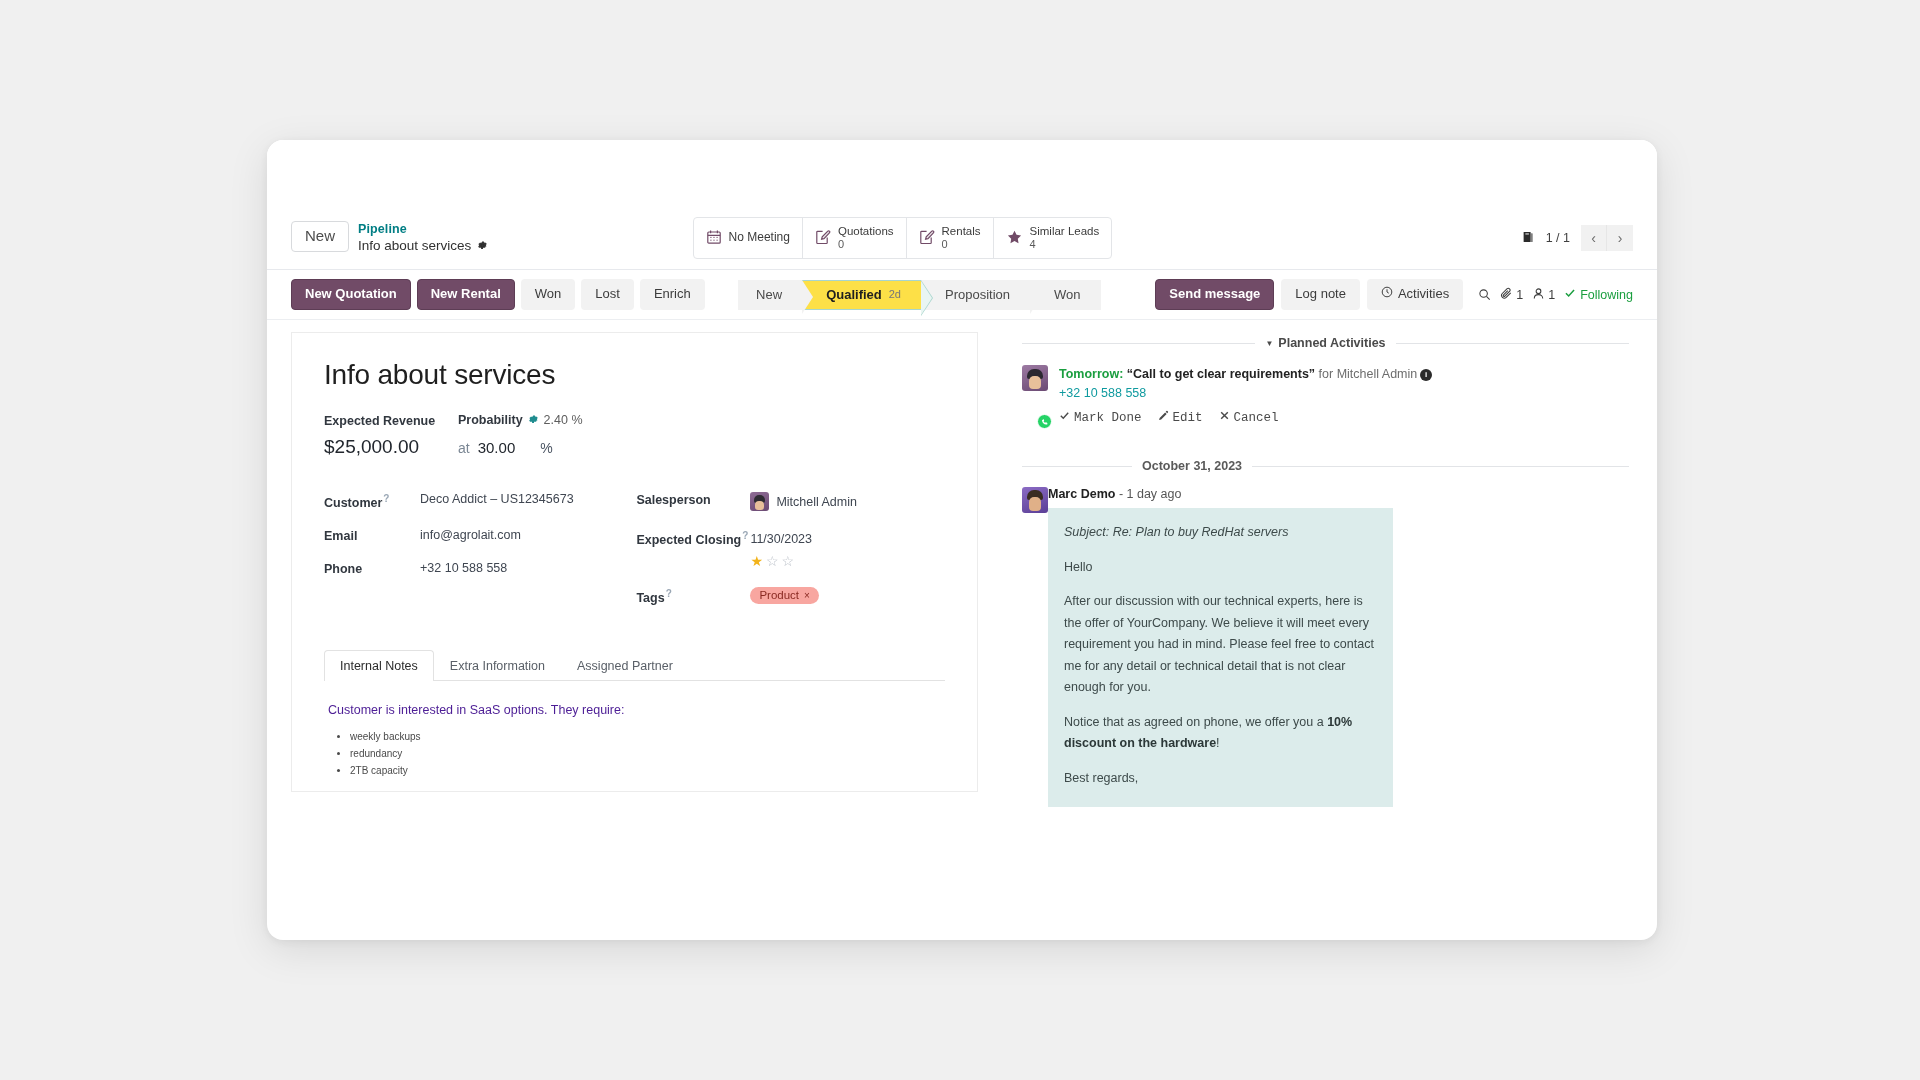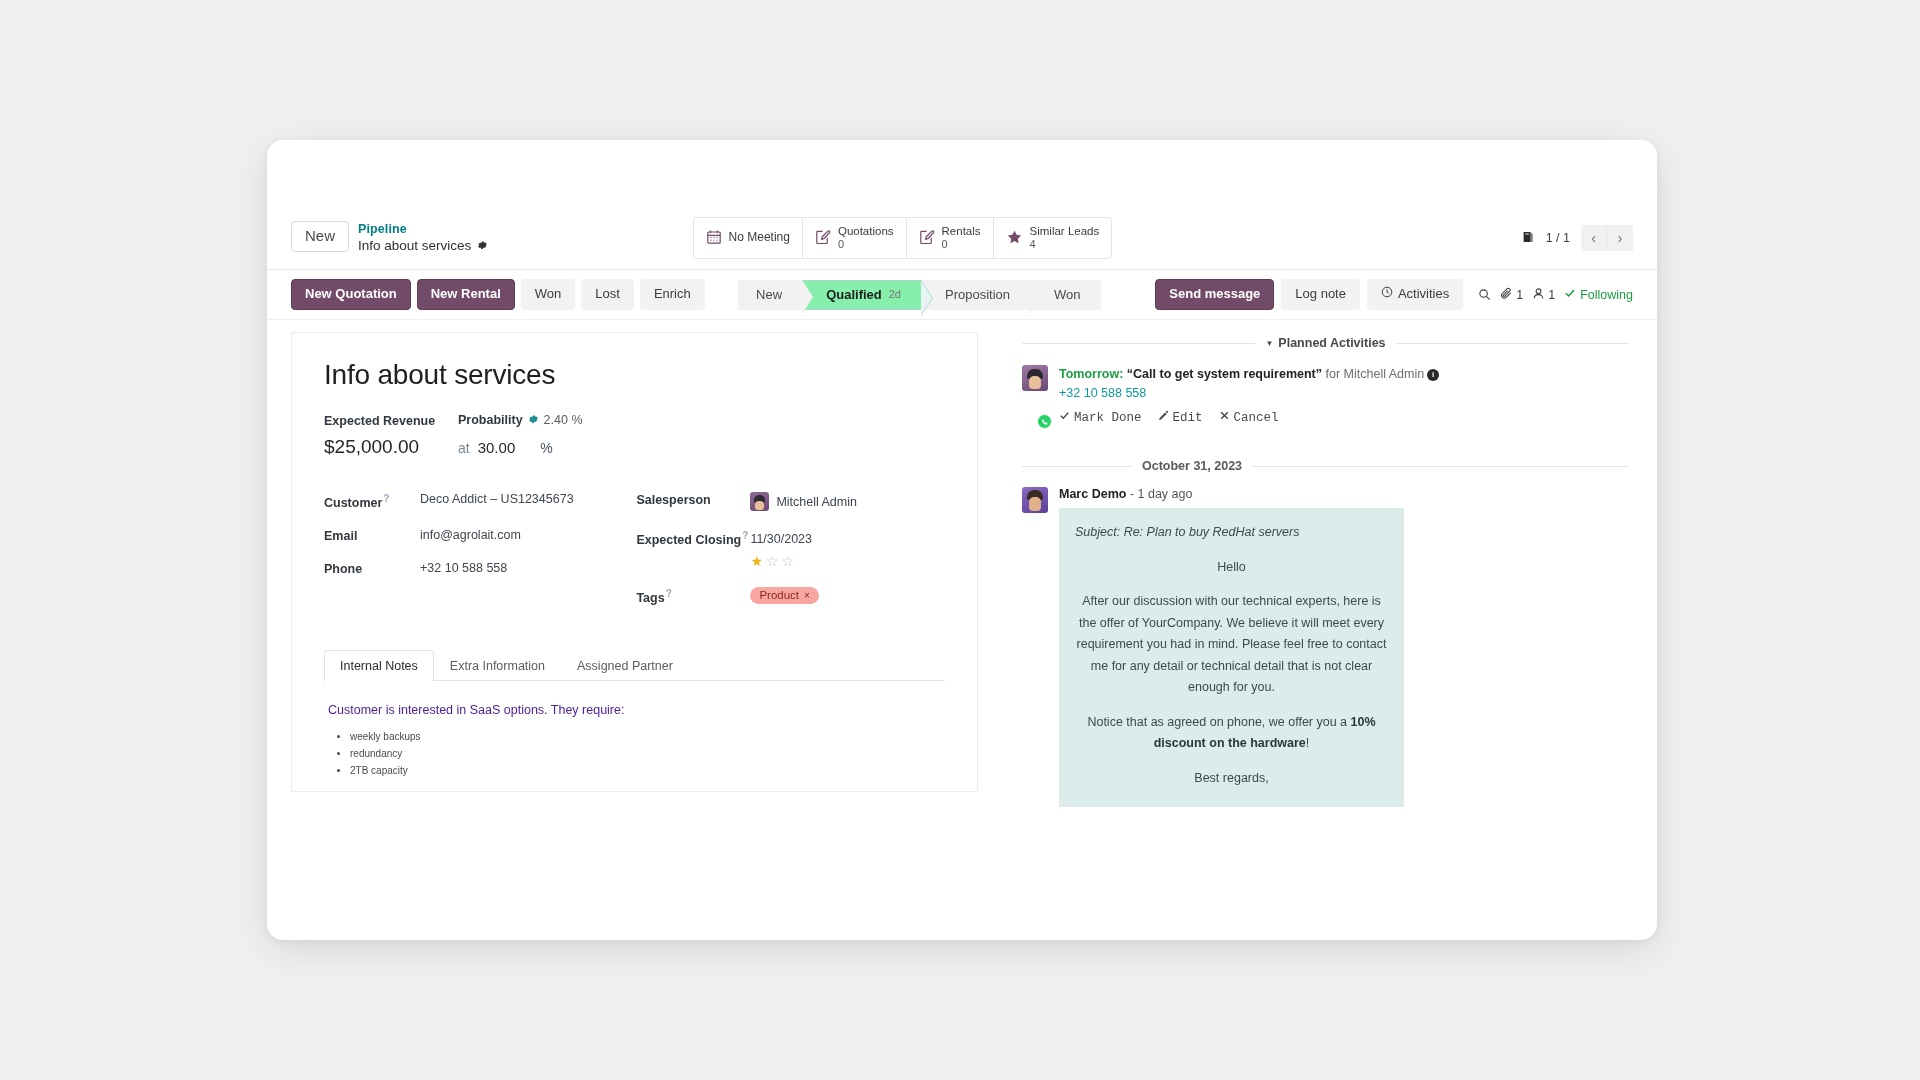--- a/index.html
+++ b/index.html
@@ -138,21 +138,21 @@
   .stage:first-child { padding-left: 18px; }
   .stage::after {
     content: ""; position: absolute; right: -11px; top: 0;
     width: 0; height: 0; z-index: 2;
     border-top: 17px solid transparent;
     border-bottom: 17px solid transparent;
     border-left: 11px solid #f2f2f2;
   }
   .stage:last-child::after { display: none; }
   .stage.active {
-    background: #86efac;
+    background: #fde047;
     color: #1f1f1f; font-weight: 700;
     border-top: 1px solid #a8d5cd; border-bottom: 1px solid #a8d5cd;
     padding-top: 6px; padding-bottom: 7px;
   }
   .stage.active::after { border-left-color: #e9f5f2; }
   .stage.active::before {
     content:""; position:absolute; right:-12px; top:-1px;
     width:0; height:0; z-index:1;
     border-top: 18px solid transparent;
     border-bottom: 18px solid transparent;
@@ -283,21 +283,21 @@
   .info-ic {
     display:inline-flex; align-items:center; justify-content:center;
     width: 12px; height: 12px; border-radius: 50%;
     background: #2b2b2b; color:#fff; font-size:8px; font-weight:700;
     vertical-align: middle; margin-left: 3px; cursor: pointer;
   }
   .act-phone { color: #0f9a9f; font-size: 12.5px; margin-top: 3px; cursor: pointer; }
   .act-actions { display: flex; gap: 16px; margin-top: 10px; font-family: Liberation Mono, monospace; }
   .act-act { font-size: 12.5px; color: #4a4a4a; display: flex; align-items: center; gap: 4px; cursor: pointer; }
 
-  .msg { display: flex; gap: 11px; margin-top: 14px; }
+  .msg { display: flex; margin-top: 14px; }
   .av-sq {
     width: 26px; height: 26px; border-radius: 3px; position: relative; overflow: hidden;
     background: linear-gradient(160deg,#8b6bc4 0%,#5b3f96 100%); flex: none;
   }
   .av-sq::before {
     content:""; position:absolute; left:5px; top:3px; width:16px; height:10px;
     background:#3a2c22; border-radius: 7px 7px 2px 2px;
   }
   .av-sq::after {
     content:""; position:absolute; left:7px; top:10px; width:12px; height:14px;
@@ -308,21 +308,21 @@
   .msg-box {
     background: #dceceb;
     padding: 14px 16px 18px;
     margin-top: 7px;
     font-size: 12.5px;
     color: #3d4a4a;
     line-height: 1.72;
     width: 345px;
   }
   .msg-subject { font-style: italic; }
-  .msg-p { margin-top: 13px; text-align: center; }
+  .msg-p { margin-top: 13px; }
   .msg-box b { font-weight: 700; color: #2c3838; }
 </style>
 </head>
 <body>
 
 <div id="page">
   <div class="window">
 
     <div class="cp">
       <div class="cp-inner">
@@ -598,21 +598,21 @@
             <div class="av-lg"></div>
             <div class="av-badge">
               <svg width="8" height="8" viewBox="0 0 16 16" fill="#fff">
                   <path d="M4.2 2.1c.5 0 1 .3 1.2.8l.8 1.8c.2.4.1.9-.3 1.2l-.8.6c.7 1.4 1.8 2.5 3.2 3.2l.6-.8c.3-.4.8-.5 1.2-.3l1.8.8c.5.2.8.7.8 1.2v1.3c0 .7-.6 1.3-1.3 1.2C6.1 13.6 2.4 9.9 2 4.6c-.1-.7.5-1.3 1.2-1.3h1z"></path>
                 </svg>
             </div>
           </div>
           <div class="act-body">
             <div class="act-line">
               <span class="act-when">Tomorrow:</span>
-              <span class="act-sum">“Call to get system requirement”</span>
+              <span class="act-sum">“Call to get clear requirements”</span>
               <span class="act-for">for Mitchell Admin</span><span class="info-ic">i</span>
             </div>
             <div class="act-phone">+32 10 588 558</div>
             <div class="act-actions">
               <span class="act-act">
                 <span>
                   <svg width="11" height="11" viewBox="0 0 16 16" fill="none" stroke="#4a4a4a" stroke-width="2">
                       <path d="M2.6 8.4l3.6 3.6 7.2-8"></path>
                     </svg>
                 </span>

